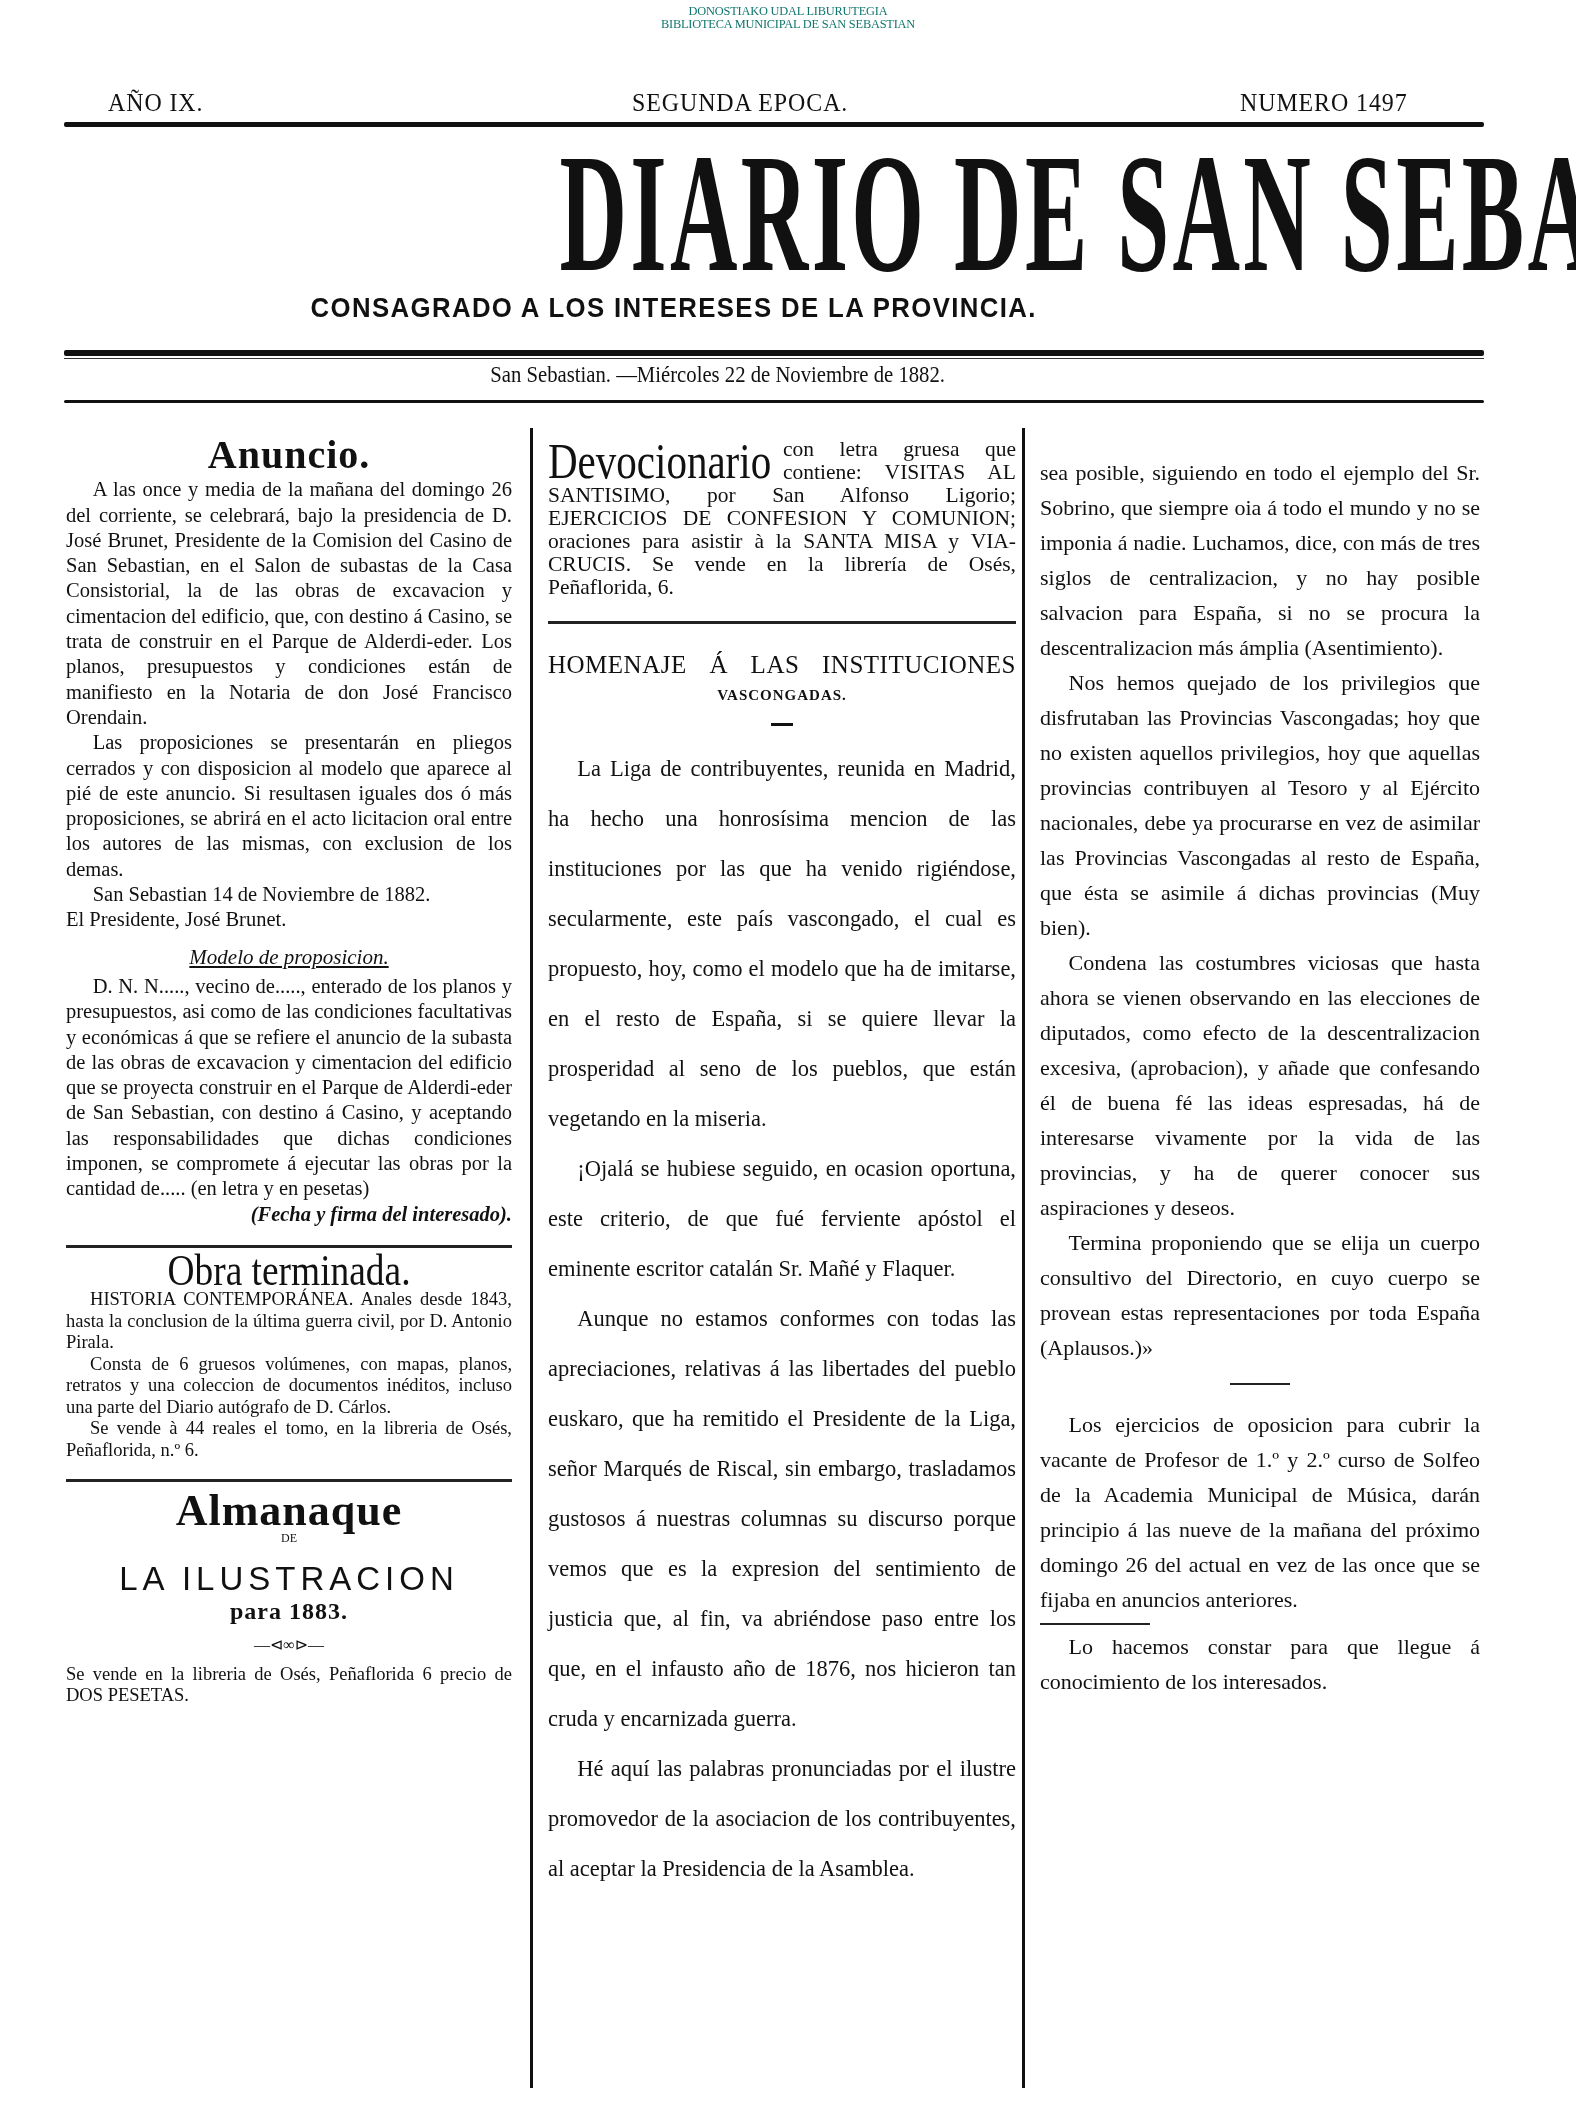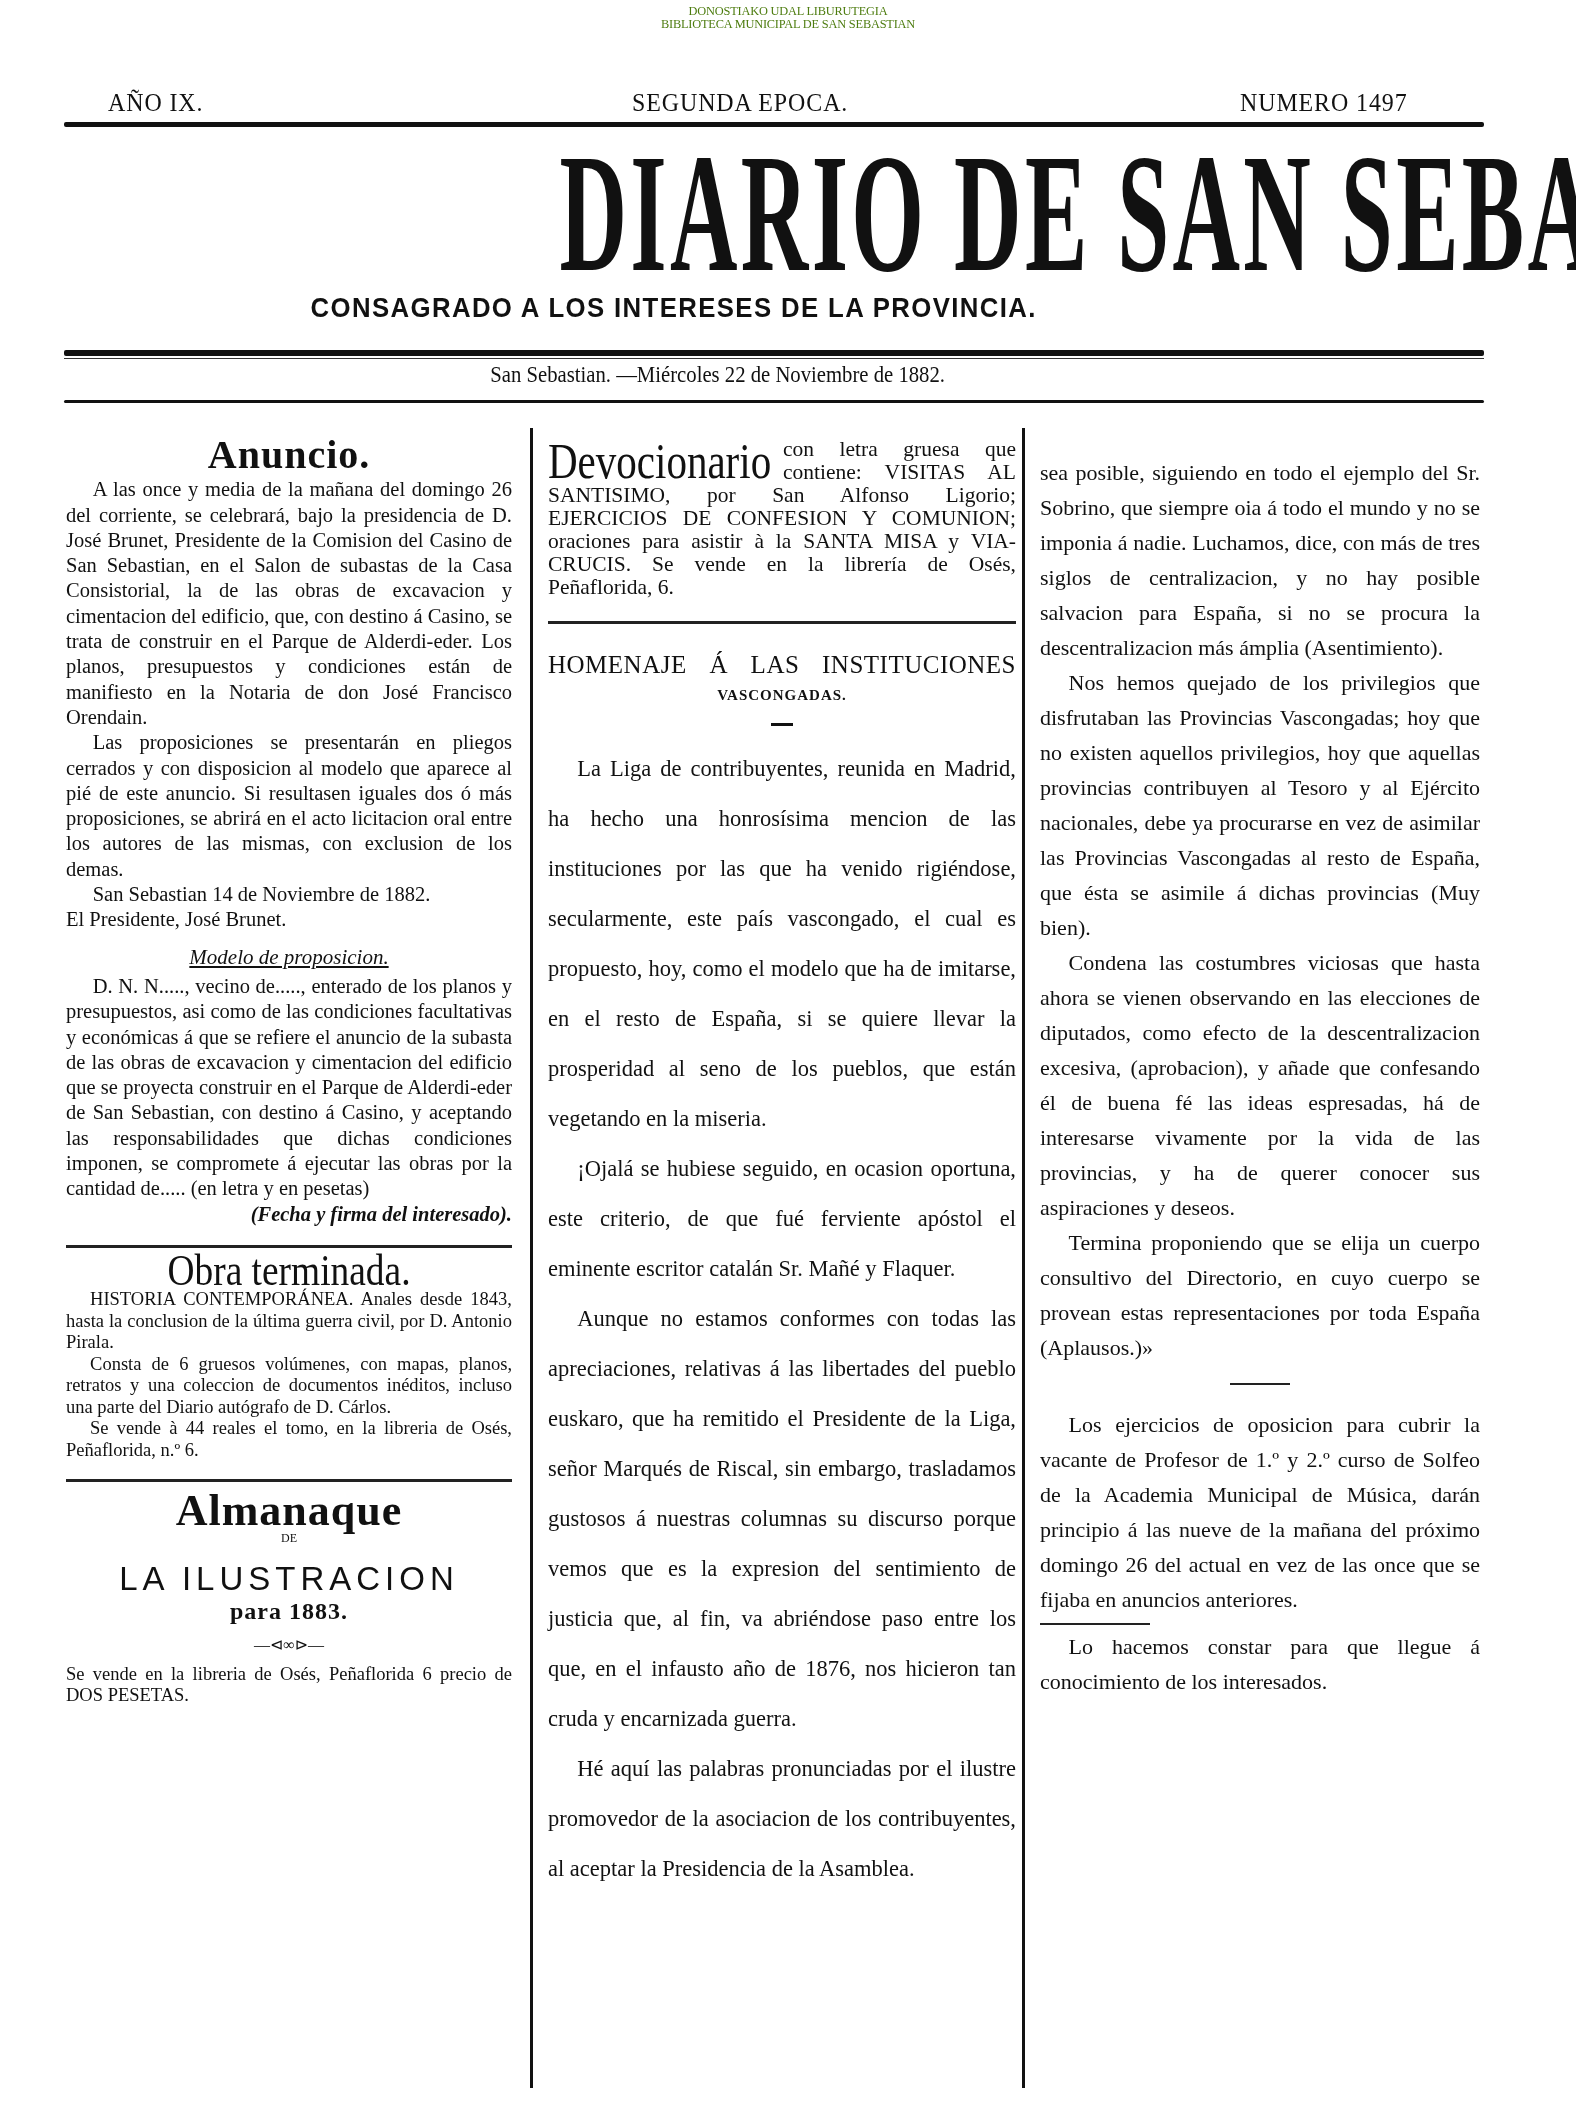--- a/index.html
+++ b/index.html
@@ -1,20 +1,20 @@
 <!DOCTYPE html>
 <html><head>
 <meta charset="utf-8">
 <style>
   html, body { margin: 0; padding: 0; background: #ffffff; }
   body { width: 1576px; height: 2126px; position: relative; overflow: hidden; color: #111; font-family: "Liberation Serif", "DejaVu Serif", serif; }
   .abs { position: absolute; }
 
   
-  .stamp { left: 0; width: 1576px; top: 4px; text-align: center; font-family: "Liberation Serif", serif; font-size: 13px; line-height: 13px; letter-spacing: -0.2px; color: #4d7c0f; }
+  .stamp { left: 0; width: 1576px; top: 4px; text-align: center; font-family: "Liberation Serif", serif; font-size: 13px; line-height: 13px; letter-spacing: -0.2px; color: #0f766e; }
   .stamp div { transform: scaleX(0.95); }
 
   
   .meta { top: 88px; font-family: "Liberation Serif", serif; font-size: 26px; letter-spacing: 1px; transform: scaleX(0.92); transform-origin: left top; }
   .rule-thick { height: 5px; background: #111; border-radius: 2px; }
   .rule-thin { height: 1px; background: #333; }
 
   
   .masthead { top: 138px; left: 0; width: 1576px; text-align: center; font-family: "Liberation Serif", serif; font-weight: bold; font-size: 170px; line-height: 150px; letter-spacing: 6px; }
   .masthead span { display: inline-block; transform: scaleX(0.55); transform-origin: center; white-space: nowrap; }

